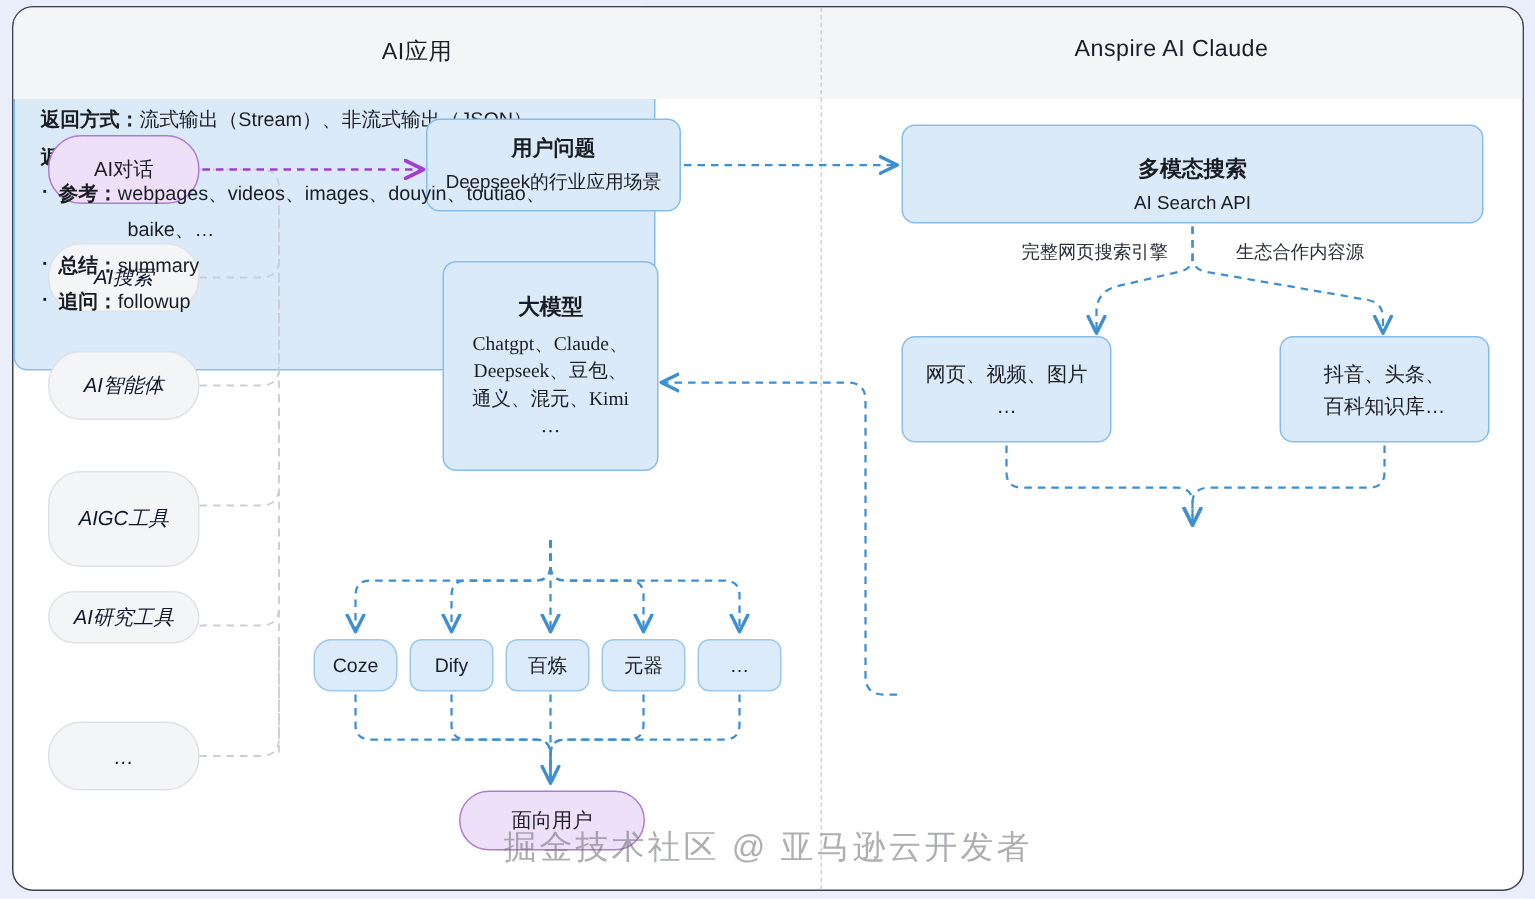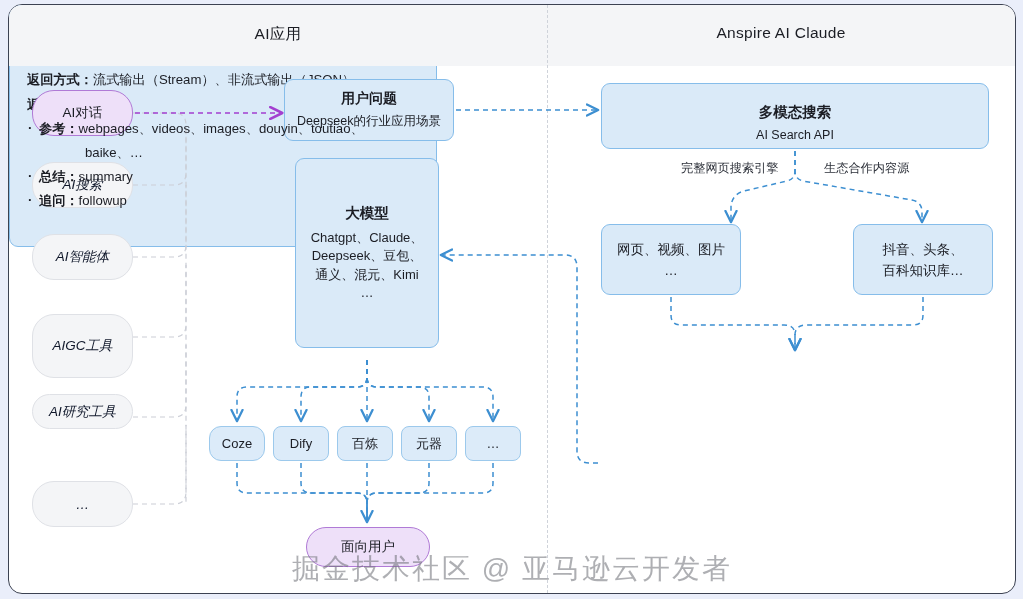--- a/index.html
+++ b/index.html
@@ -60,21 +60,21 @@
   #n-aisearch{left:23px;top:157px;width:101px;height:46px;}
   #n-agent{left:23px;top:229px;width:101px;height:46px;}
   #n-aigc{left:23px;top:309px;width:101px;height:64px;}
   #n-research{left:23px;top:389px;width:101px;height:35px;}
   #n-more{left:23px;top:476px;width:101px;height:46px;}
 
   #n-question{left:275px;top:74px;width:170px;height:62px;gap:5px;}
   #n-question .ttl{font-size:14px;font-weight:bold;}
   #n-question .sub{font-size:12.5px;}
 
-  #n-model{left:286px;top:153px;width:144px;height:190px;}
+  #n-model{left:286px;top:169px;width:144px;height:140px;font-family:Liberation Serif, serif;}
   #n-model .ttl{font-size:14.5px;font-weight:bold;margin-bottom:6px;}
   #n-model .lines{font-size:13px;line-height:18.5px;}
 
   .tool{top:421px;width:56px;height:35px;font-size:13px;}
   #n-coze{left:200px;border-radius:12px;}
   #n-dify{left:264px;}
   #n-bailian{left:328px;}
   #n-yuanqi{left:392px;}
   #n-toolmore{left:456px;}
 
@@ -102,21 +102,21 @@
     position:absolute;font-size:12.2px;color:#2b2f38;white-space:nowrap;
   }
   #lbl-web{left:672px;top:155px;}
   #lbl-eco{left:815px;top:155px;}
 
   svg#wires{position:absolute;left:0;top:0;width:1006px;height:588px;
             pointer-events:none;}
 
   #watermark{
     position:absolute;left:0;top:545px;width:1006px;
-    text-align:center;font-size:28px;color:#6d6f76;opacity:.55;
+    text-align:center;font-size:22px;color:#6d6f76;opacity:.55;
     letter-spacing:2px;white-space:nowrap;
   }
 </style>
 </head>
 <body>
 
 <div id="canvas">
 
   <div id="header-band"></div>
   <div class="hdr-title" id="hdr-left">AI应用</div>

